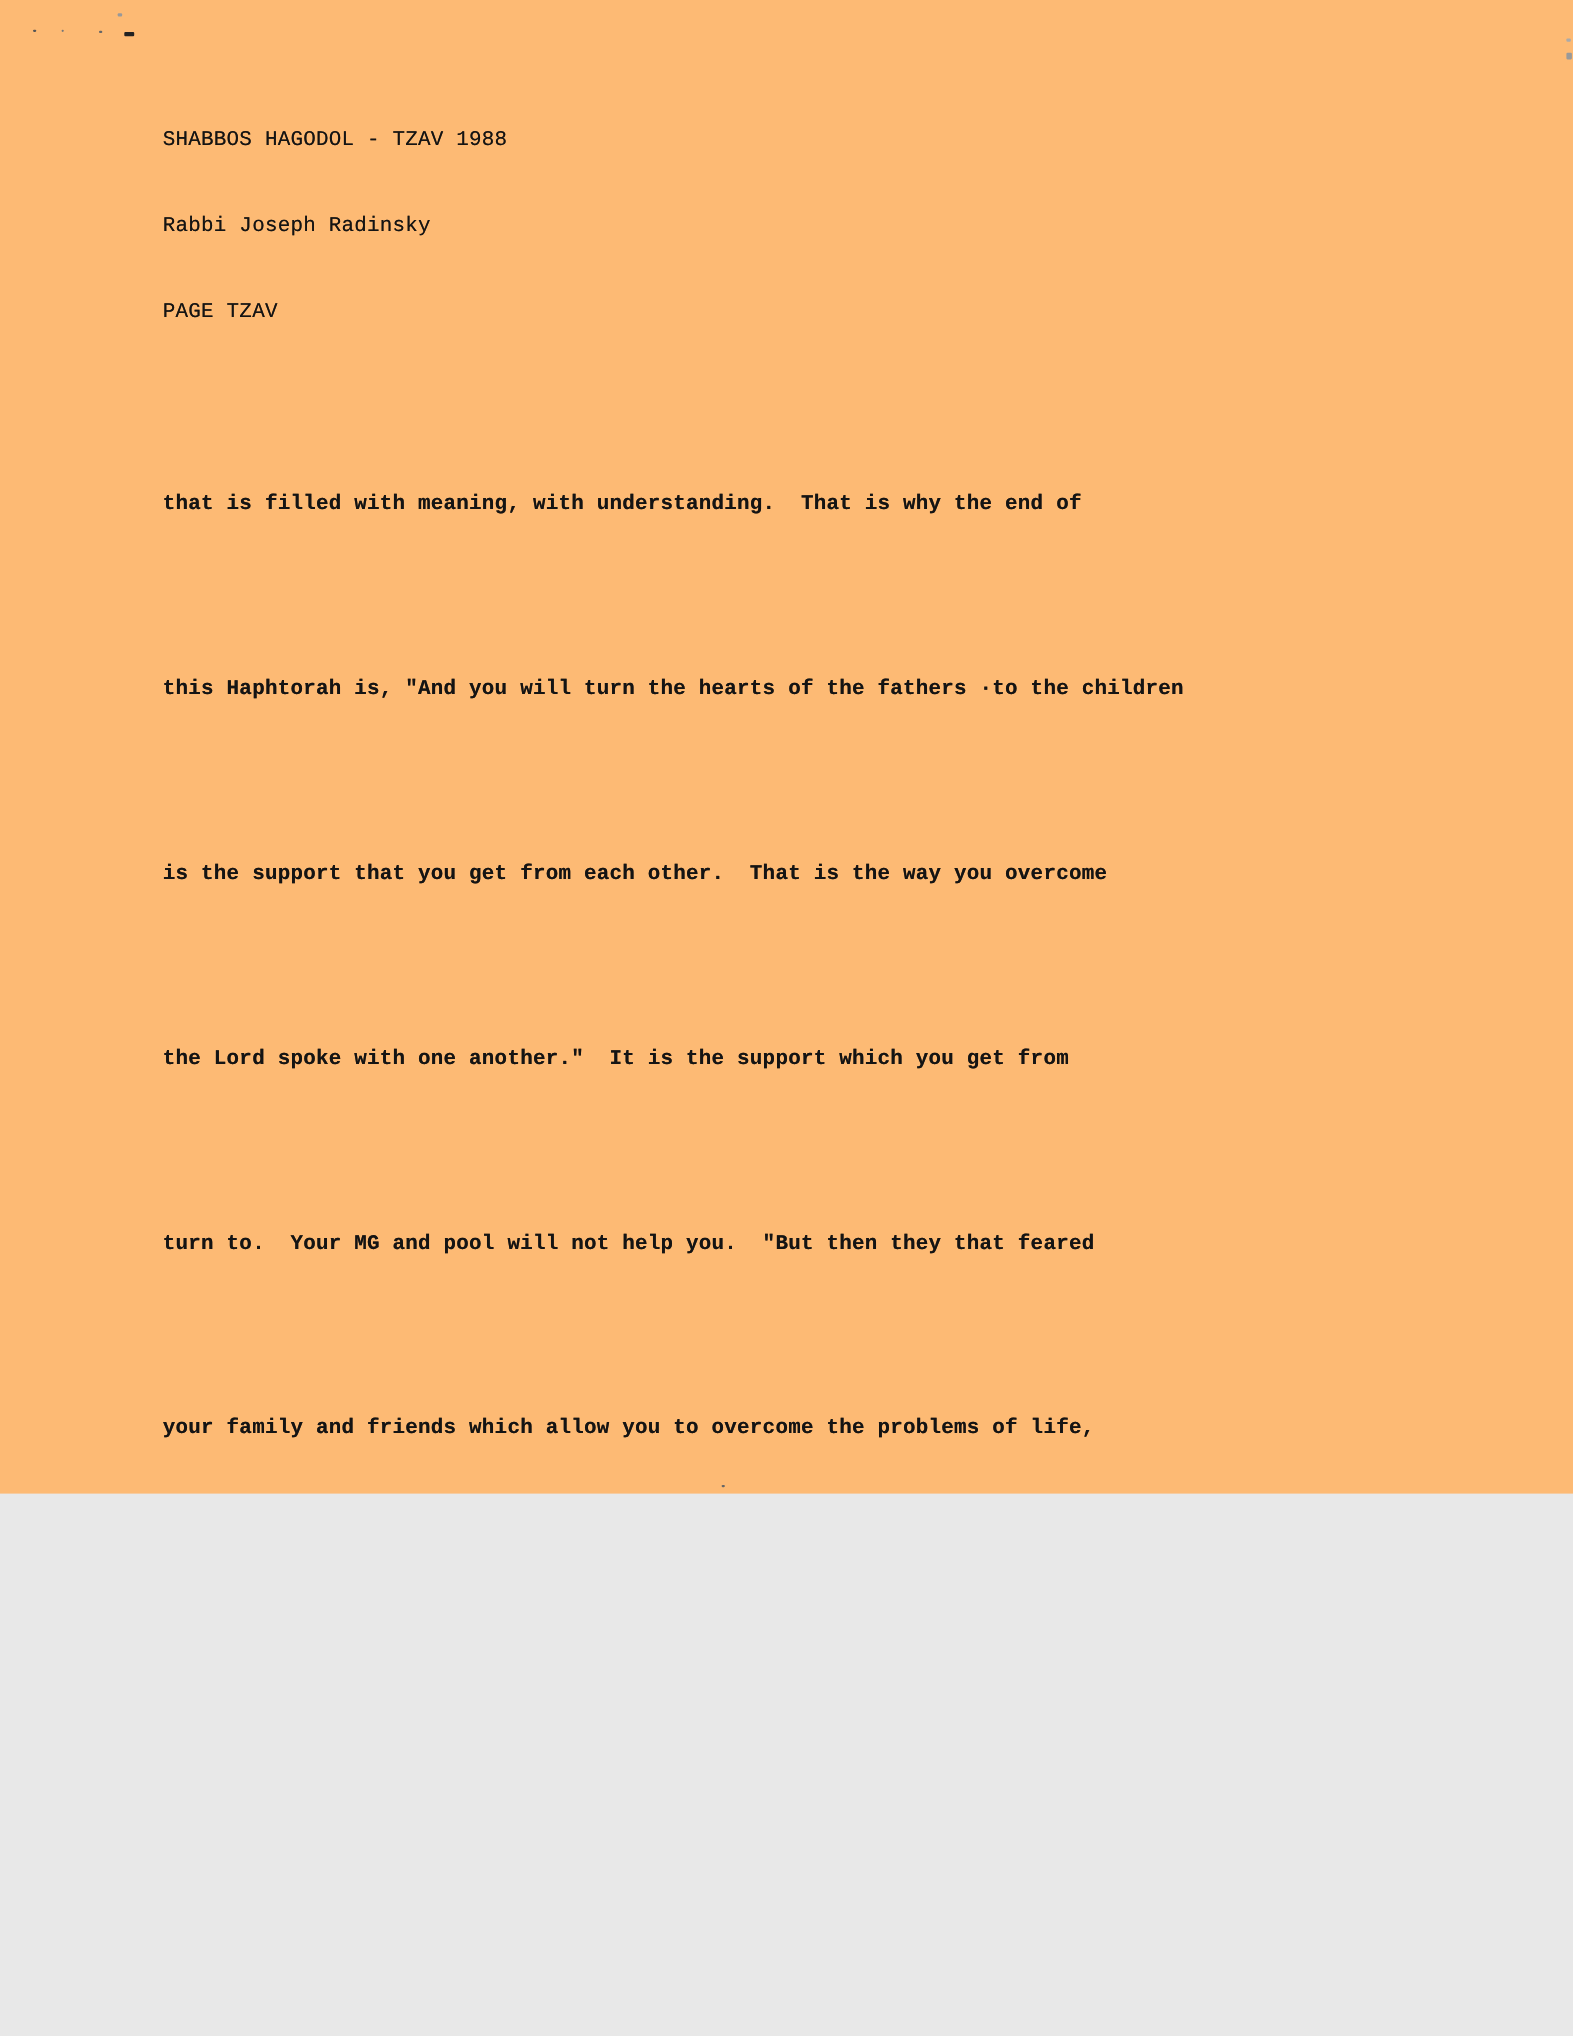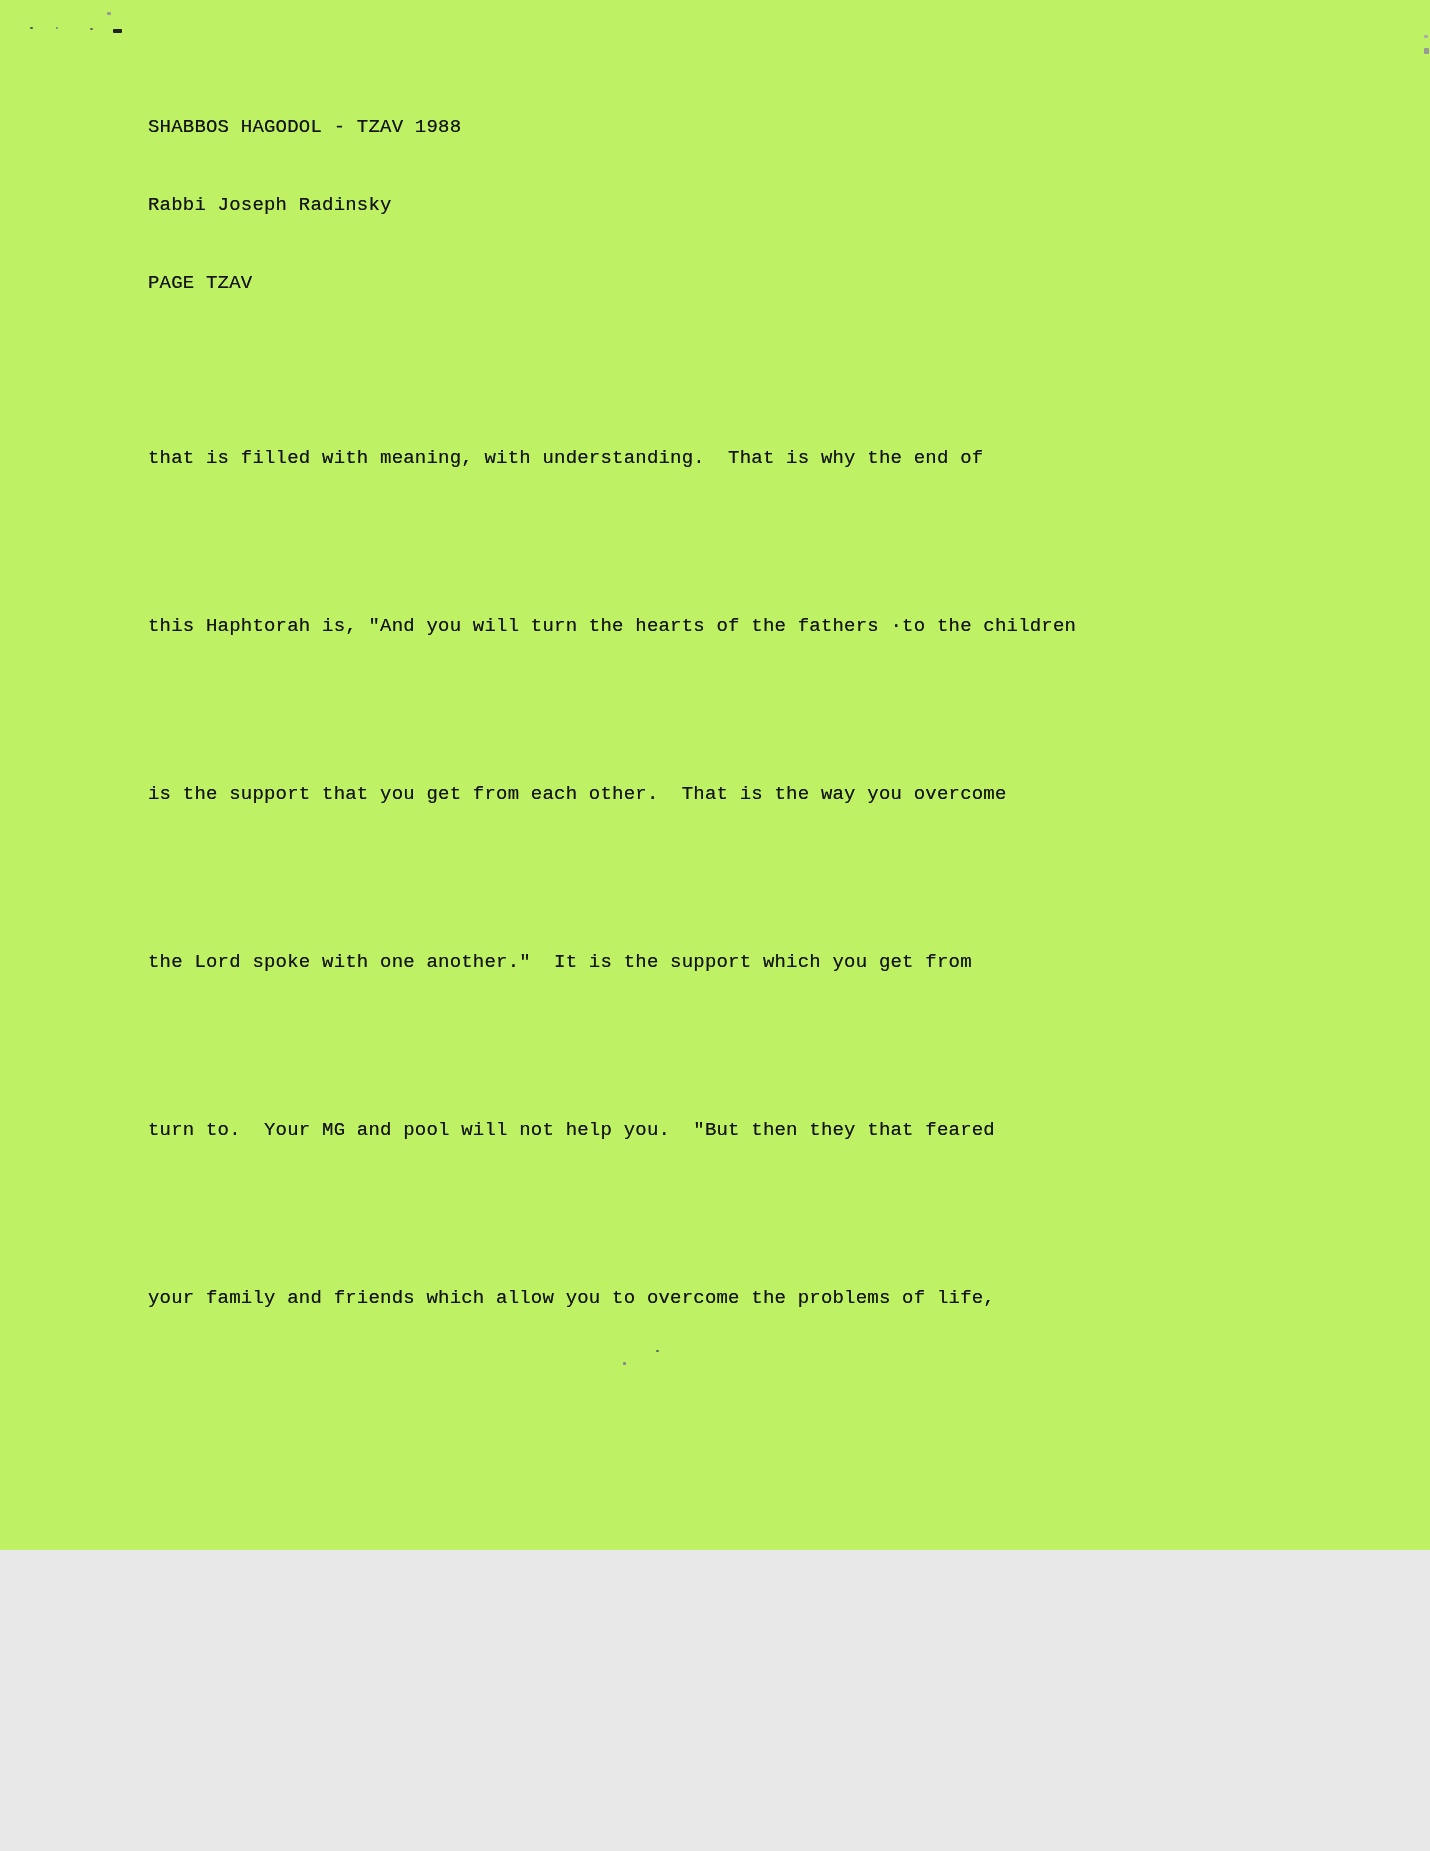--- a/index.html
+++ b/index.html
@@ -3,22 +3,22 @@
 <meta charset="utf-8">
 <style>
   html, body {
     margin: 0;
     padding: 0;
     background: #e8e8e8;
   }
   .page {
     position: relative;
     width: 1430px;
-    height: 1550px;
-    background: #bef264;
+    height: 1358px;
+    background: #fdba74;
     overflow: hidden;
     font-family: "Liberation Mono", "DejaVu Sans Mono", monospace;
     color: #141414;
     text-shadow: 0 0 0.5px rgba(0,0,0,0.65);
   }
   .header {
     position: absolute;
     left: 148px;
     top: 62px;
     font-size: 19px;
@@ -29,21 +29,21 @@
   .content {
     position: absolute;
     left: 148px;
     top: 150px;
     font-size: 19px;
     letter-spacing: 0.2px;
     line-height: 56px;
     white-space: pre;
   }
   .para { margin: 0; }
-  .line { height: 56px; }
+  .line { height: 56px; font-weight: bold; }
   .speck {
     position: absolute;
     border-radius: 1px;
   }
 </style>
 </head>
 <body>
 
 <div class="page">
 

